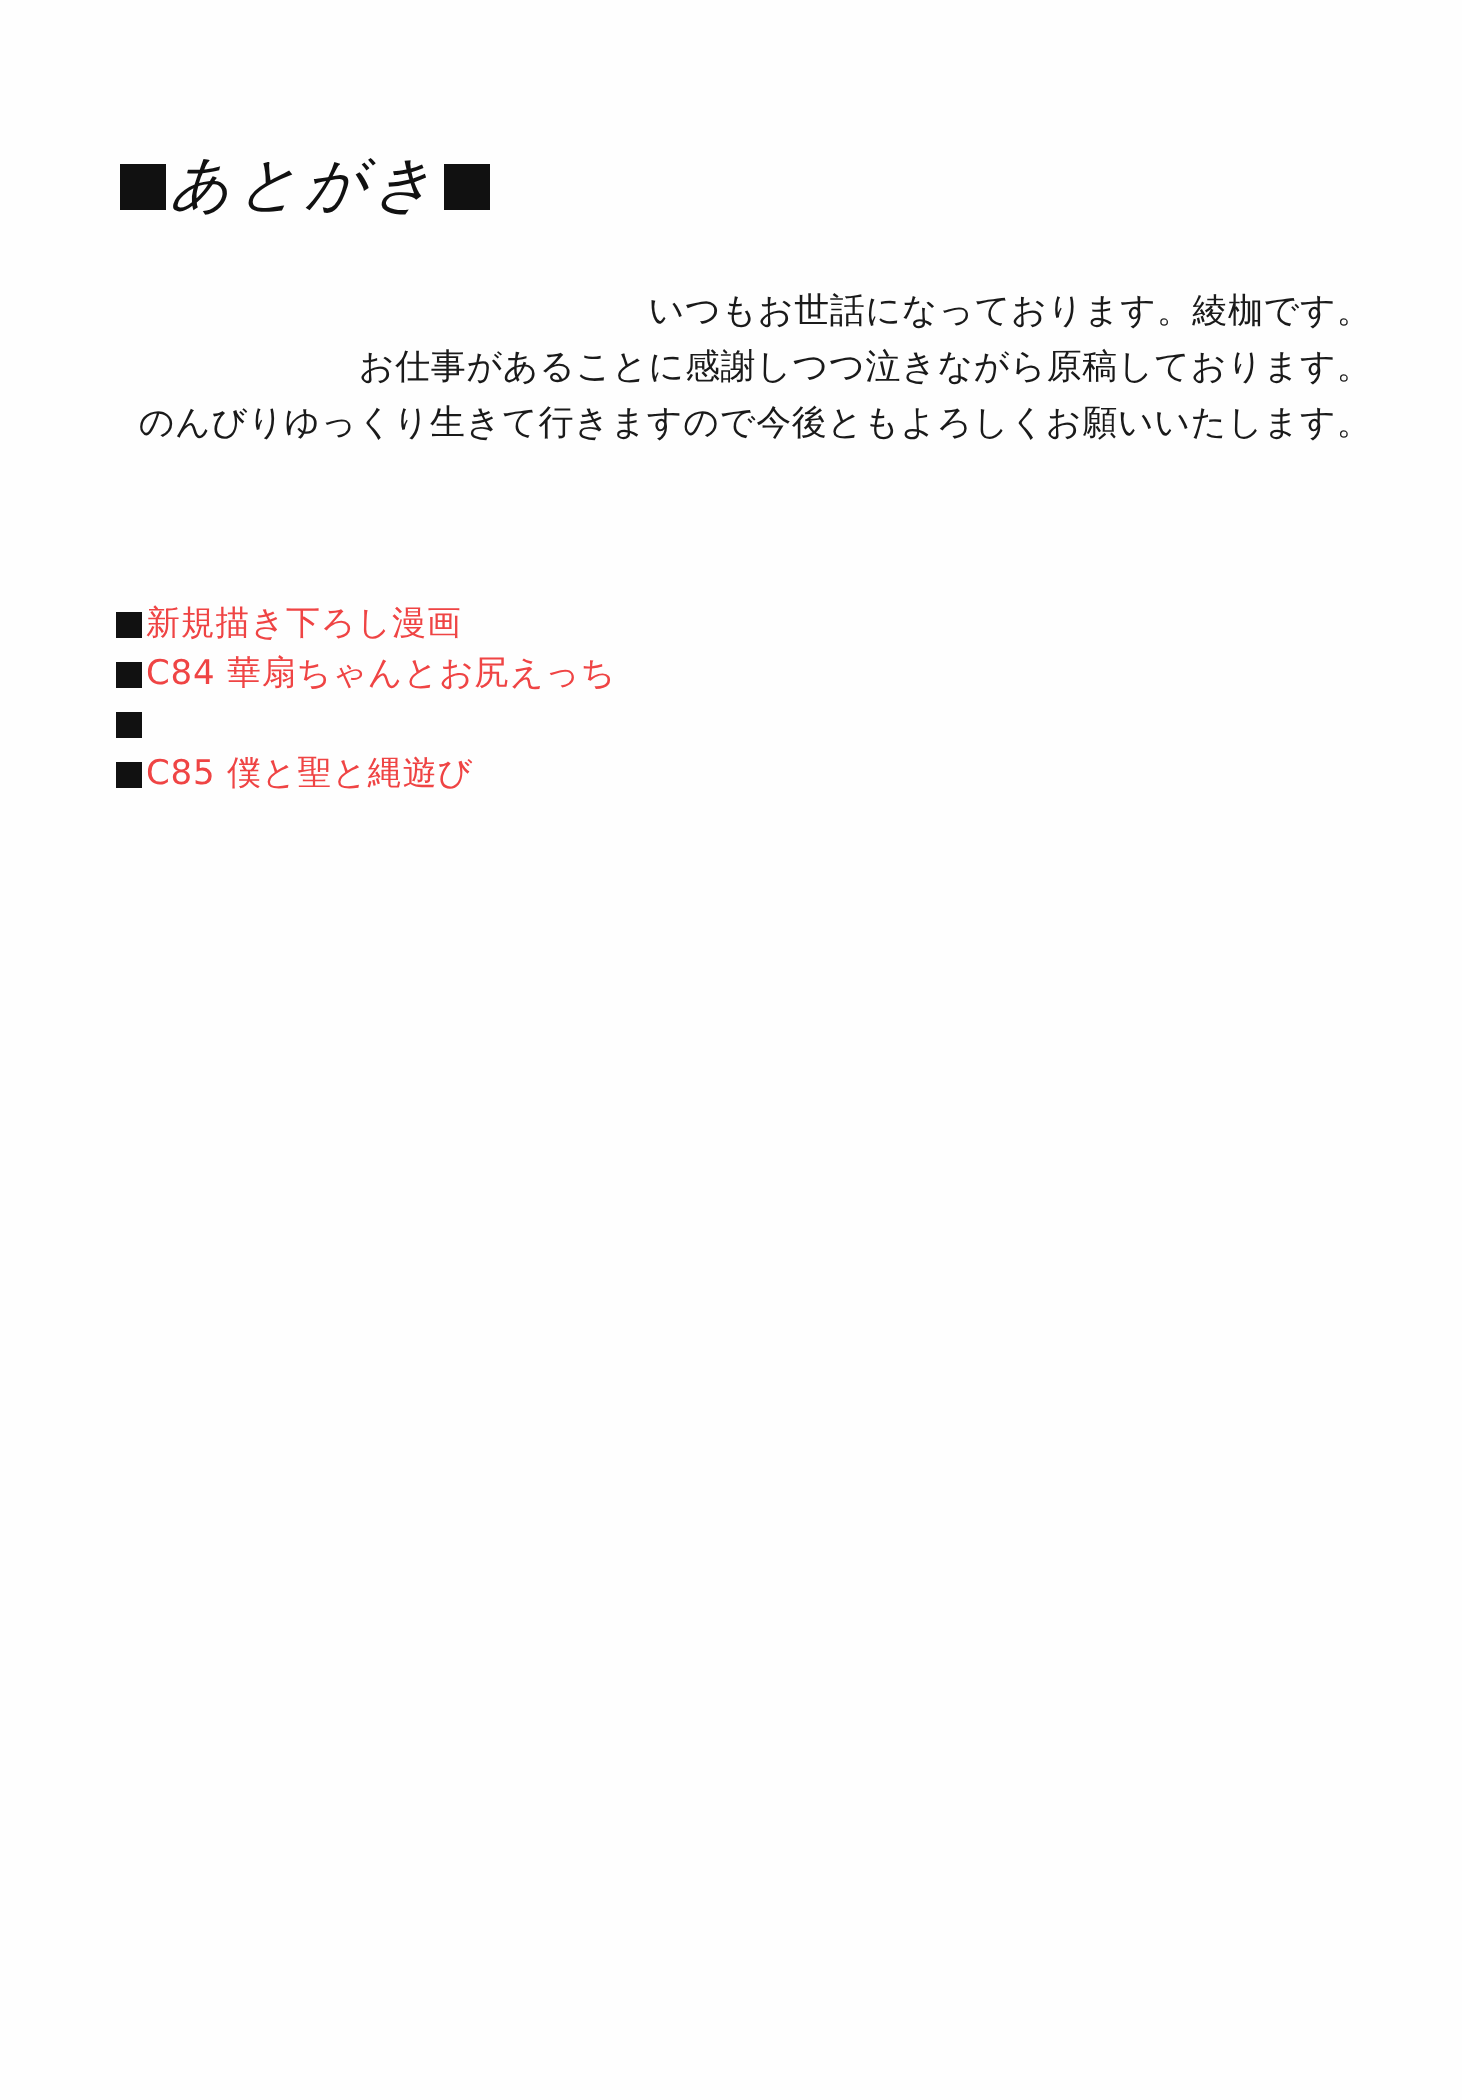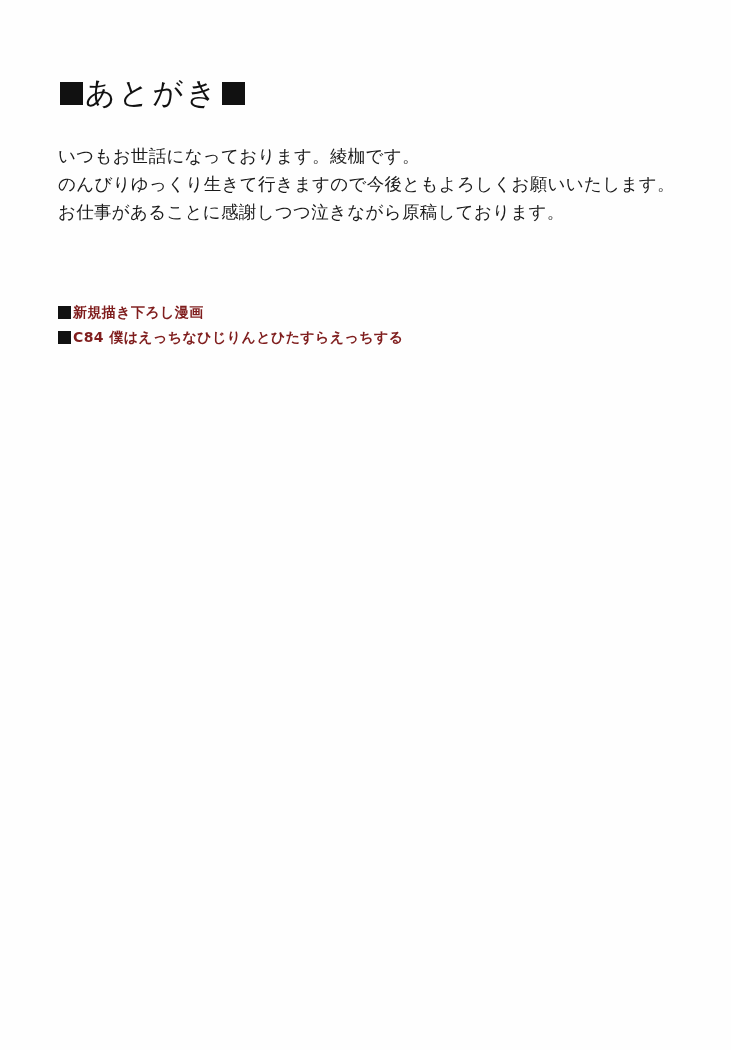--- a/index.html
+++ b/index.html
@@ -22,20 +22,21 @@
   }
 
   
   .title-row {
     position: absolute;
     left: 60px;
     top: 78px;
     display: flex;
     align-items: center;
     gap: 0px;
+    font-style: italic;
   }
   .sq-large {
     width: 23px;
     height: 23px;
     background: #111;
     display: inline-block;
     flex: 0 0 auto;
   }
   .title-text {
     font-size: 30px;
@@ -43,23 +44,24 @@
     letter-spacing: 3px;
     font-weight: 500;
     color: #111;
     padding: 0 2px;
     white-space: nowrap;
   }
 
   
   .body-block {
     position: absolute;
-    left: 58px;
+    left: 46px;
     top: 142px;
     width: 640px;
+    text-align: right;
   }
   .body-line {
     font-size: 17.5px;
     line-height: 28px;
     letter-spacing: 0.3px;
     color: #1a1a1a;
     white-space: nowrap;
   }
 
   
@@ -77,49 +79,55 @@
   }
   .sq-small {
     width: 13px;
     height: 13px;
     background: #111;
     display: inline-block;
     flex: 0 0 auto;
     margin-right: 2px;
   }
   .list-label {
-    font-size: 14px;
+    font-size: 17px;
     line-height: 24px;
     letter-spacing: 0.4px;
-    color: #7f1d1d;
+    color: #ef4444;
     white-space: nowrap;
-    font-weight: bold;
   }
 </style>
 </head>
 <body>
 
 <div class="page">
 
   <div class="title-row">
     <span class="sq-large"></span>
     <span class="title-text">あとがき</span>
     <span class="sq-large"></span>
   </div>
 
   <div class="body-block">
     <div class="body-line">いつもお世話になっております。綾枷です。</div>
+    <div class="body-line">お仕事があることに感謝しつつ泣きながら原稿しております。</div>
     <div class="body-line">のんびりゆっくり生きて行きますので今後ともよろしくお願いいたします。</div>
-    <div class="body-line">お仕事があることに感謝しつつ泣きながら原稿しております。</div>
   </div>
 
   <div class="list-block">
     <div class="list-item">
       <span class="sq-small"></span>
       <span class="list-label">新規描き下ろし漫画</span>
     </div>
     <div class="list-item">
       <span class="sq-small"></span>
-      <span class="list-label">C84 僕はえっちなひじりんとひたすらえっちする</span>
+      <span class="list-label">C84 華扇ちゃんとお尻えっち</span>
+    </div>
+    <div class="list-item">
+      <span class="sq-small"></span>
+    </div>
+    <div class="list-item">
+      <span class="sq-small"></span>
+      <span class="list-label">C85 僕と聖と縄遊び</span>
     </div>
   </div>
 
 </div>
 
 </body></html>

